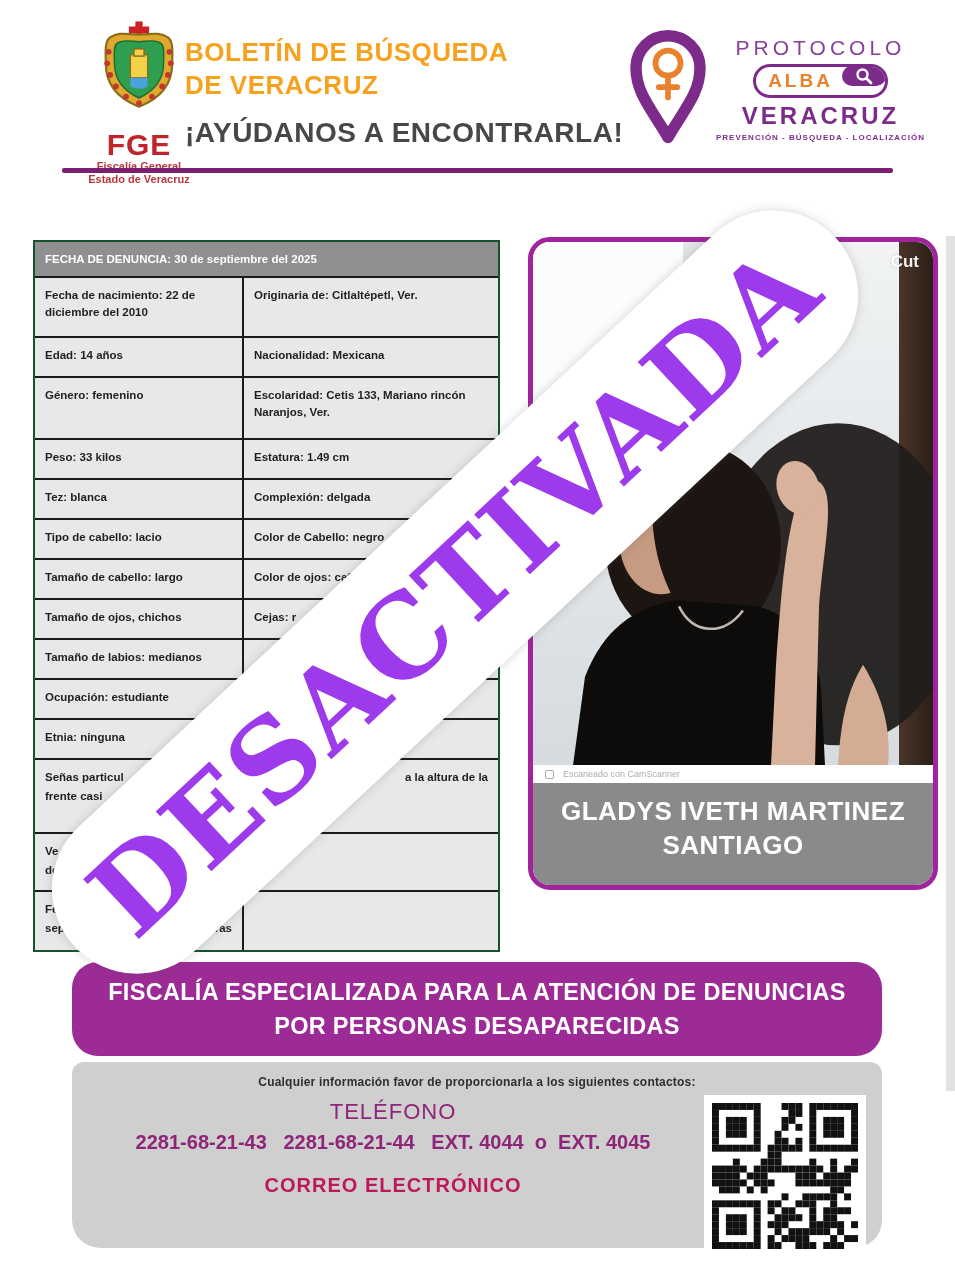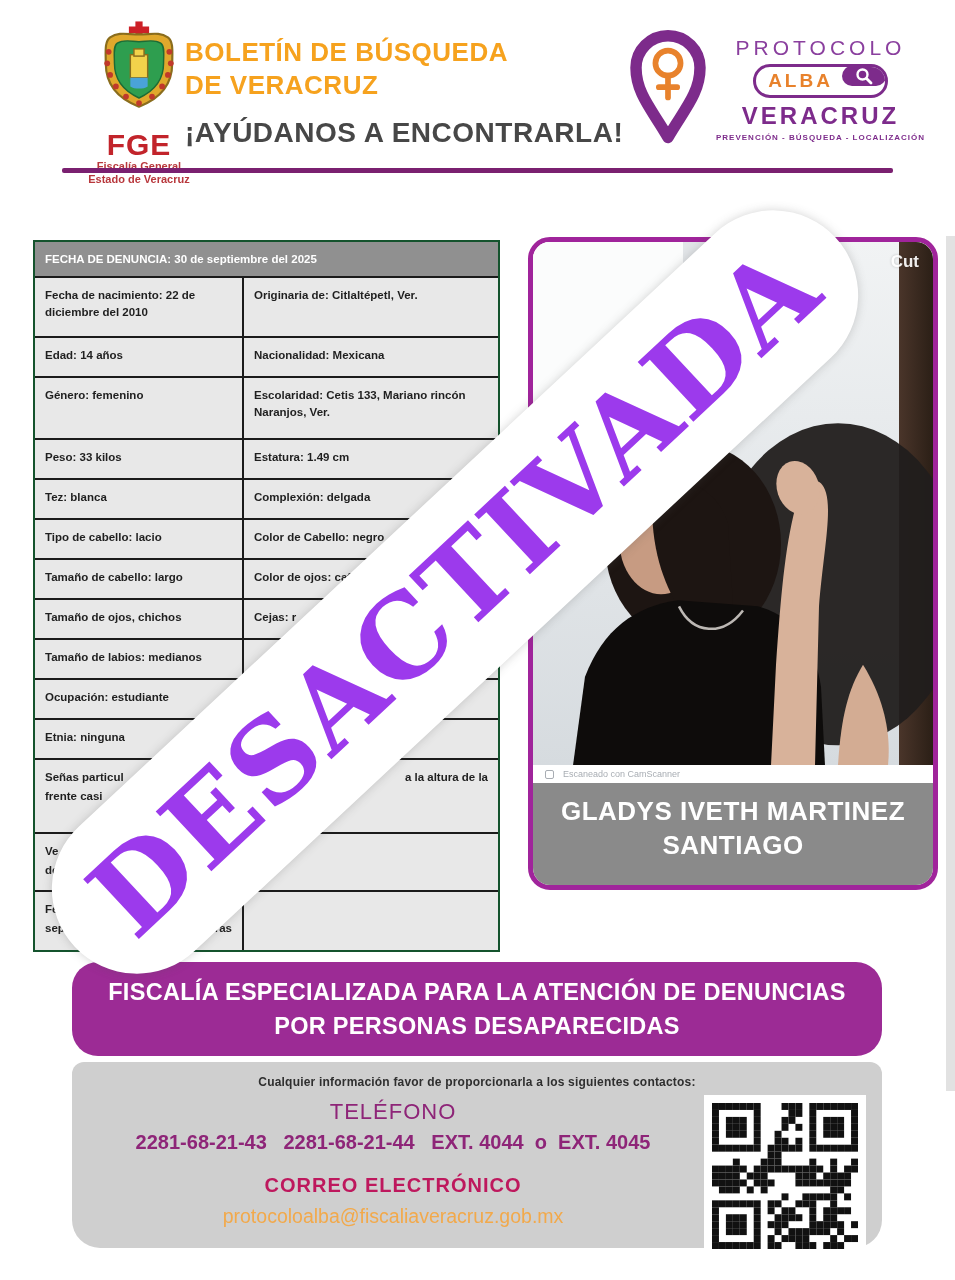--- a/index.html
+++ b/index.html
@@ -306,21 +306,20 @@
     <div class="banner-text">FISCALÍA ESPECIALIZADA PARA LA ATENCIÓN DE DENUNCIAS POR PERSONAS DESAPARECIDAS</div>
   </div>
 
   <div class="contact-panel">
     <div class="contact-intro">Cualquier información favor de proporcionarla a los siguientes contactos:</div>
     <div class="contact-body">
       <div class="contact-left">
         <div class="phone-label">TELÉFONO</div>
         <div class="phone-numbers">2281-68-21-43   2281-68-21-44   EXT. 4044  o  EXT. 4045</div>
         <div class="email-label">CORREO ELECTRÓNICO</div>
-        <div class="email-value">protocoloalba@fiscaliaveracruz.gob.mx</div>
       </div>
       <div class="qr-box">
         <svg viewBox="0 0 150 150" fill="#111">
             <rect x="71.43" y="0.00" width="7.14" height="7.14"></rect>
             <rect x="78.57" y="0.00" width="7.14" height="7.14"></rect>
             <rect x="85.71" y="0.00" width="7.14" height="7.14"></rect>
             <rect x="78.57" y="7.14" width="7.14" height="7.14"></rect>
             <rect x="85.71" y="7.14" width="7.14" height="7.14"></rect>
             <rect x="71.43" y="14.29" width="7.14" height="7.14"></rect>
             <rect x="78.57" y="14.29" width="7.14" height="7.14"></rect>

